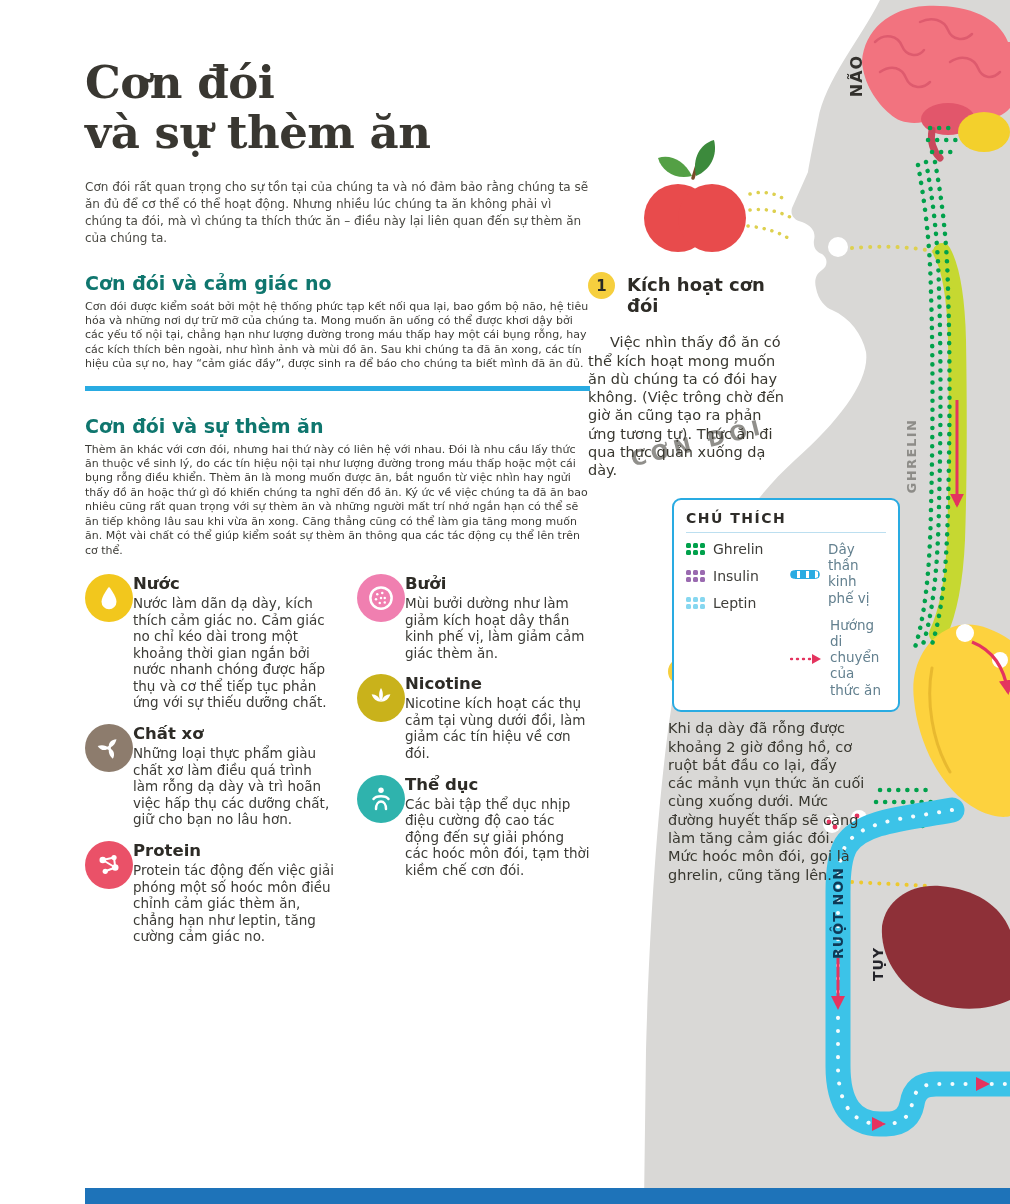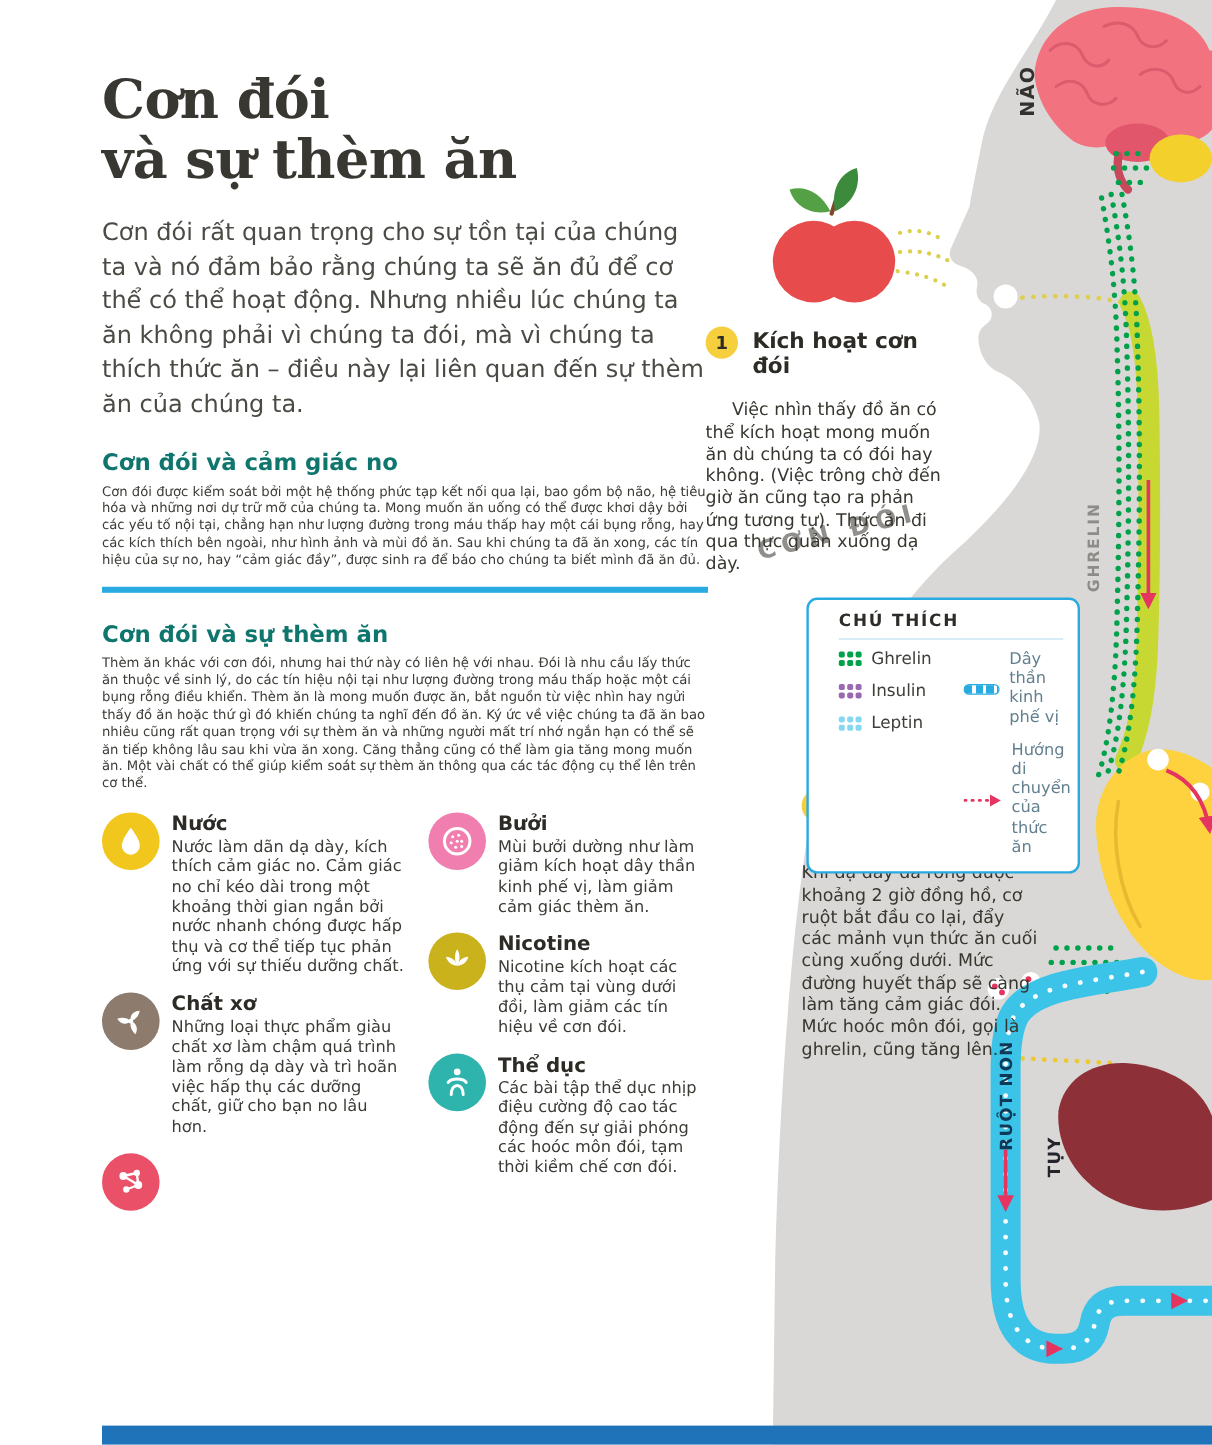--- a/index.html
+++ b/index.html
@@ -5,27 +5,27 @@
   * { margin:0; padding:0; box-sizing:border-box; }
   body { background:#ffffff; font-family:"DejaVu Sans","Liberation Sans",sans-serif; }
   .page { position:relative; width:1010px; height:1204px; background:#ffffff; overflow:hidden; }
 
   
   .left-col { position:absolute; left:85px; top:58px; width:505px; color:#3c3b36; }
   .left-col h1 {
     font-family:"DejaVu Serif","Liberation Serif",serif;
     font-size:45px; line-height:1.1; font-weight:700; color:#393731; letter-spacing:-0.5px;
   }
-  .intro { margin-top:22px; font-size:20px; line-height:1.43; color:#4b4a44; }
+  .intro { margin-top:22px; font-size:12px; line-height:1.43; color:#4b4a44; }
   .sec-head { margin-top:24px; font-size:19px; font-weight:700; color:#0f766e; }
   .sec-body { margin-top:6px; font-size:11px; line-height:1.31; color:#3c3b36; }
   .divider { margin-top:14px; height:5px; background:#29abe2; width:505px; }
 
   .factors { margin-top:16px; display:grid; grid-template-columns:252px 233px; column-gap:20px; }
-  .factor { display:flex; gap:10px; margin-bottom:13px; }
+  .factor { display:flex; margin-bottom:13px; }
   .ficon { flex:0 0 48px; width:48px; height:48px; border-radius:50%; display:flex; align-items:center; justify-content:center; }
   .ficon svg { width:30px; height:30px; }
   .c-water { background:#f2c71d; }
   .c-fiber { background:#8d7c6d; }
   .c-protein { background:#ea5168; }
   .c-grapefruit { background:#f07fb0; }
   .c-nicotine { background:#c9b21b; }
   .c-exercise { background:#2fb3ad; }
   .ftitle { font-size:16.5px; font-weight:700; color:#2d2b26; }
   .fdesc { margin-top:2px; font-size:13.5px; line-height:1.23; color:#3c3b36; }
@@ -38,21 +38,21 @@
            font-size:15px; font-weight:700; color:#2b2a25; }
   .ann-title { font-size:18px; font-weight:700; color:#2d2b26; line-height:1.15; padding-top:3px; }
   .ann-body { margin-top:17px; font-size:14.5px; line-height:1.26; color:#38372f; }
   .ann1 { left:588px; top:272px; width:198px; }
   .ann1 .ann-body { text-indent:22px; }
   .ann2 { left:668px; top:658px; width:198px; }
   .ann2 .ann-title { max-width:120px; }
 
   
   .legend { position:absolute; left:672px; top:498px; width:228px; background:#ffffff;
-            border:2px solid #29abe2; border-radius:9px; padding:10px 12px 12px 25px; }
+            border:2px solid #29abe2; border-radius:9px; padding:10px 12px 12px 12px; }
   .legend-title { font-size:14px; font-weight:700; letter-spacing:1.5px; color:#2e2c28;
                   border-bottom:1px solid #bcdff0; padding-bottom:6px; }
   .legend-grid { display:grid; grid-template-columns:96px 1fr; column-gap:8px; margin-top:8px; }
   .lg-col { display:flex; flex-direction:column; gap:11px; }
   .lg-row { display:flex; align-items:center; gap:8px; }
   .lg-row.top { align-items:center; }
   .dotgrid { display:grid; grid-template-columns:repeat(3,5px); grid-auto-rows:5px; gap:2px; flex:0 0 auto; }
   .dotgrid span { width:5px; height:5px; border-radius:1.5px; display:block; }
   .d-ghrelin span { background:#00a14b; }
   .d-insulin span { background:#9a6ab0; }
@@ -220,40 +220,44 @@
           <div class="ficon c-fiber">
             <svg viewBox="0 0 24 24" fill="#fff">
               <path d="M12 12c-1-4 2-7 6-7-1 4-3 6-6 7Z"></path>
               <path d="M12 12c-1-4 2-7 6-7-1 4-3 6-6 7Z" transform="rotate(120 12 12)"></path>
               <path d="M12 12c-1-4 2-7 6-7-1 4-3 6-6 7Z" transform="rotate(240 12 12)"></path>
               <circle cx="12" cy="12" r="1.6"></circle>
             </svg>
           </div>
           <div class="fbody">
             <div class="ftitle">Chất xơ</div>
-            <div class="fdesc">Những loại thực phẩm giàu chất xơ làm chậm quá trình làm rỗng dạ dày và trì hoãn việc hấp thụ các dưỡng chất, giữ cho bạn no lâu hơn.</div>
+            <div class="fdesc">Những loại thực phẩm giàu chất xơ làm điều quá trình làm rỗng dạ dày và trì hoãn việc hấp thụ các dưỡng chất, giữ cho bạn no lâu hơn.</div>
           </div>
         </div>
         <div class="factor">
           <div class="ficon c-protein">
             <svg viewBox="0 0 24 24">
               <g stroke="#fff" stroke-width="1.6">
                 <line x1="7" y1="8" x2="16" y2="6"></line>
                   <line x1="16" y1="6" x2="17" y2="14"></line>
                 <line x1="17" y1="14" x2="9" y2="17"></line>
                   <line x1="7" y1="8" x2="17" y2="14"></line>
               </g>
               <g fill="#fff">
                 <circle cx="7" cy="8" r="2.6"></circle>
                   <circle cx="16" cy="6" r="2.1"></circle>
                 <circle cx="17" cy="14" r="2.6"></circle>
                   <circle cx="9" cy="17" r="2.1"></circle>
               </g>
             </svg>
           </div>
+          <div class="fbody">
+            <div class="ftitle">Protein</div>
+            <div class="fdesc">Protein tác động đến việc giải phóng một số hoóc môn điều chỉnh cảm giác thèm ăn, chẳng hạn như leptin, tăng cường cảm giác no.</div>
+          </div>
         </div>
       </div>
 
       <div>
         <div class="factor">
           <div class="ficon c-grapefruit">
             <svg viewBox="0 0 24 24">
               <circle cx="12" cy="12" r="8.5" fill="none" stroke="#fff" stroke-width="2"></circle>
               <g fill="#fff">
                   <circle cx="9" cy="9" r="1"></circle>

